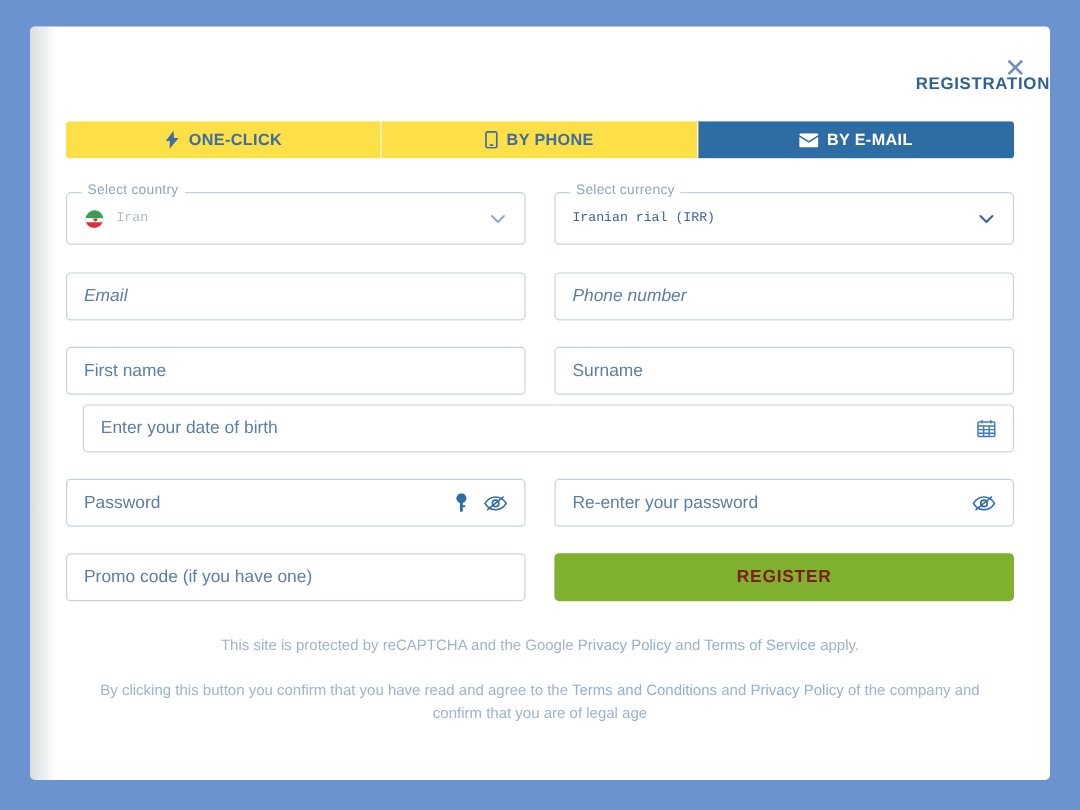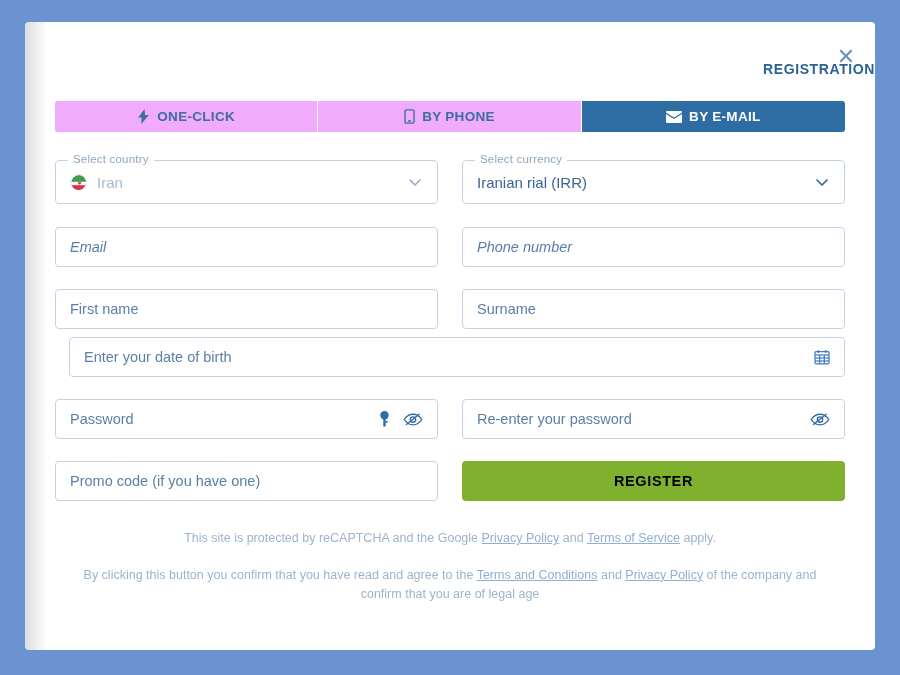--- a/index.html
+++ b/index.html
@@ -67,21 +67,21 @@
     height: 31px;
     border-radius: 3px;
     overflow: hidden;
   }
   .tab {
     flex: 1 1 33.333%;
     display: flex;
     align-items: center;
     justify-content: center;
     gap: 7px;
-    background: #f0abfc;
+    background: #fde047;
     color: #3d6da3;
     font-size: 13.5px;
     font-weight: bold;
     letter-spacing: 0.3px;
     cursor: pointer;
     border-right: 1px solid #ffffff;
   }
   .tab:last-child { border-right: none; }
   .tab.active {
     background: #2e6da4;
@@ -130,25 +130,26 @@
   .select-label {
     position: absolute;
     top: -8px; left: 12px;
     background: #fff;
     padding: 0 5px;
     font-size: 11.5px;
     color: #8fa6bd;
     letter-spacing: 0.2px;
   }
   .select-value {
-    font-size: 15px;
+    font-size: 11px;
     color: #3a6494;
     flex: 1 1 auto;
     white-space: nowrap;
     overflow: hidden;
+    font-family: Liberation Mono, monospace;
   }
   .select-value.muted { color: #a8bccf; }
 
   .chevron {
     width: 16px; height: 16px;
     flex: 0 0 auto;
     color: #8aa7c4;
   }
   .chevron.dark { color: #3a6494; }
 
@@ -172,40 +173,39 @@
     margin-left: 12px;
   }
 
   
   .register-btn {
     height: 40px;
     width: 100%;
     background: #7fb02e;
     border: none;
     border-radius: 4px;
-    color: #000000;
+    color: #7f1d1d;
     font-size: 14.5px;
     font-weight: bold;
     letter-spacing: 0.6px;
     cursor: pointer;
     font-family: "Liberation Sans", sans-serif;
   }
 
   
   .legal {
     text-align: center;
     color: #9db4cd;
     font-size: 12.5px;
     line-height: 1.5;
   }
   .legal-1 { margin-top: 28px; }
   .legal-2 { margin-top: 18px; padding: 0 28px; }
   .legal a {
     color: #8fb0d4;
-    text-decoration: underline;
     cursor: pointer;
   }
 </style>
 </head>
 <body>
 
 <div class="modal">
 
   <div class="scroll-shade"></div>
 

